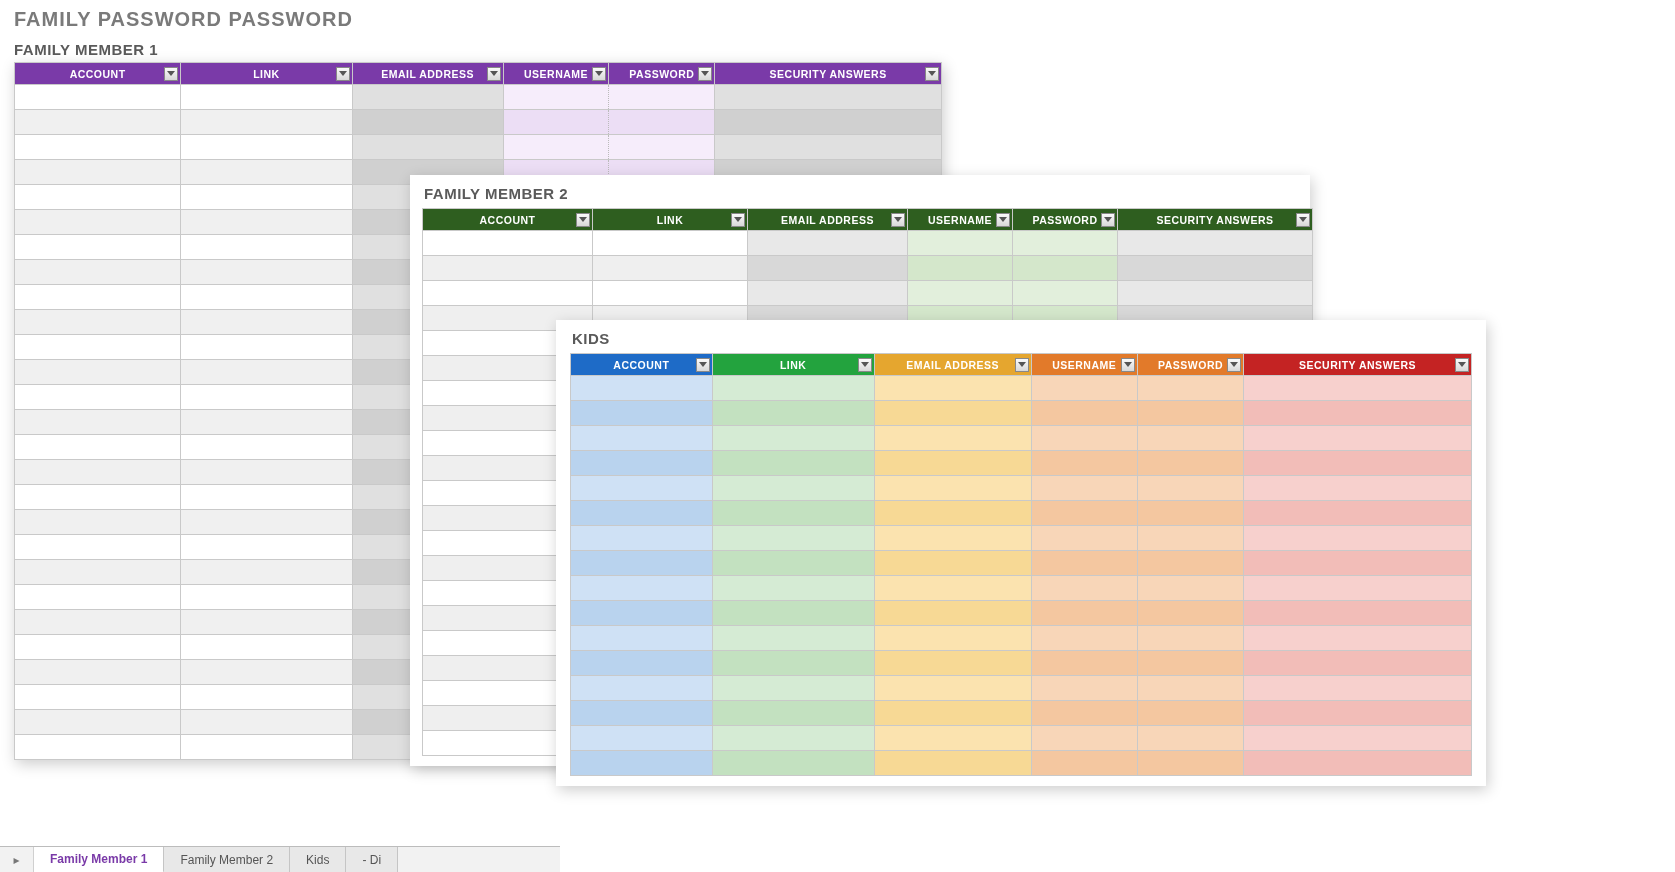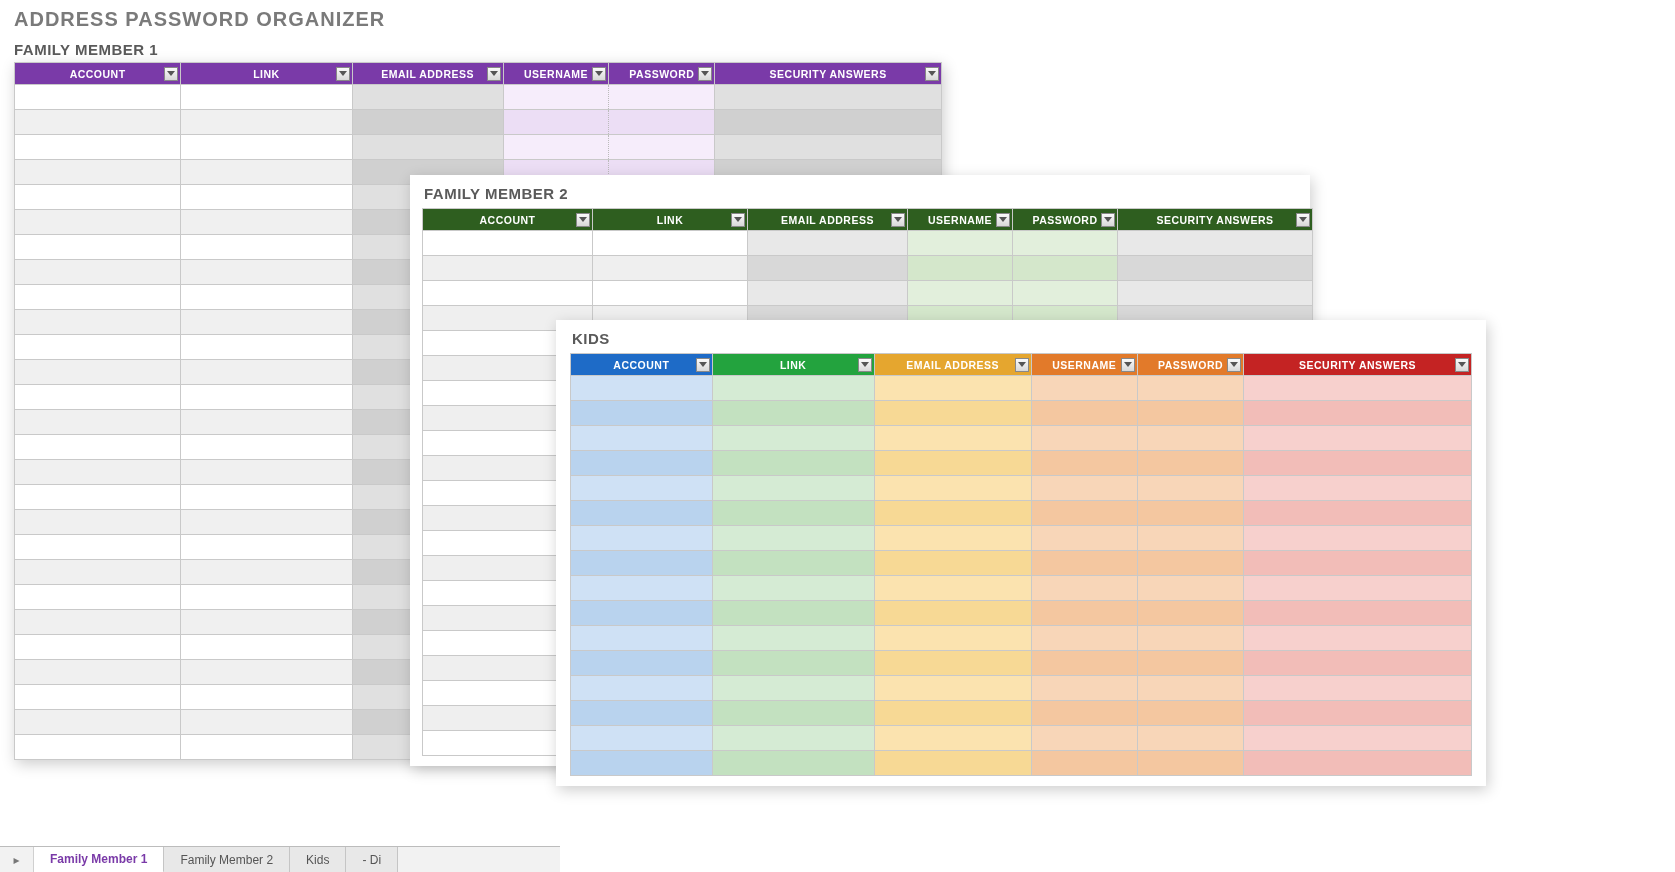--- a/index.html
+++ b/index.html
@@ -140,21 +140,21 @@
       background:#fff;
       color:#7a3aa8;
       font-weight:bold;
       border-bottom:2px solid #fff;
       margin-bottom:-1px;
     }
   </style>
 </head>
 <body>
 
-<div class="main-title">ADDRESS PASSWORD ORGANIZER</div>
+<div class="main-title">FAMILY PASSWORD PASSWORD</div>
 <div class="section-title">FAMILY MEMBER 1</div>
 
 <div class="sheet sheet1">
   <table>
     <thead>
         <tr id="m1-head">
           <th style="width: 165px;"><span>ACCOUNT</span><div class="filter-btn"></div></th>
           <th style="width: 170px;"><span>LINK</span><div class="filter-btn"></div></th>
           <th style="width: 150px;"><span>EMAIL ADDRESS</span><div class="filter-btn"></div></th>
           <th style="width: 105px;"><span>USERNAME</span><div class="filter-btn"></div></th>

